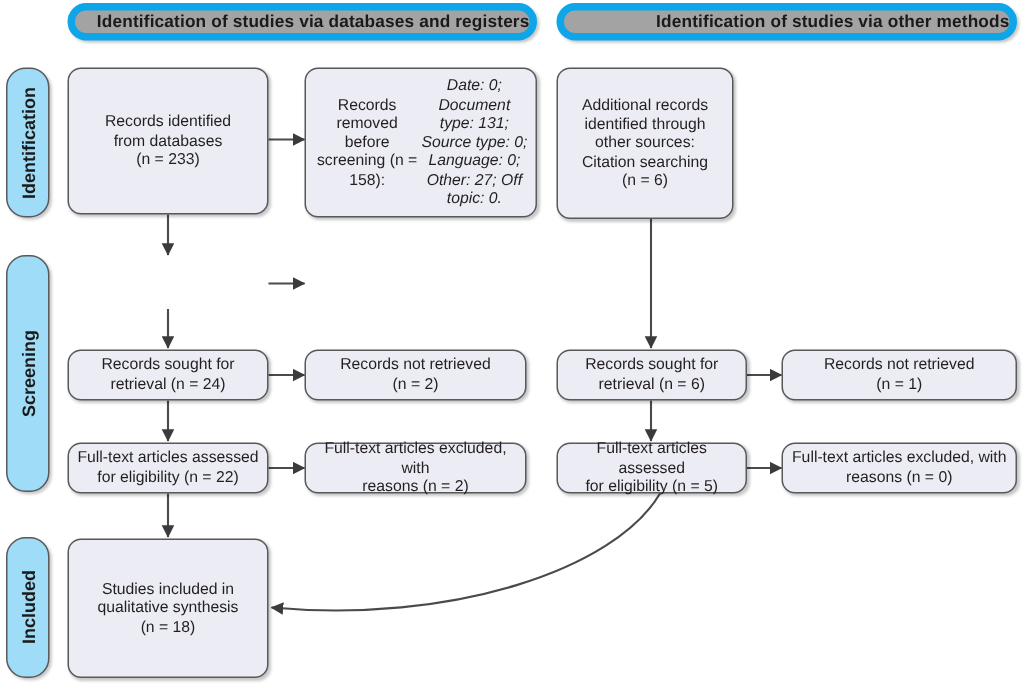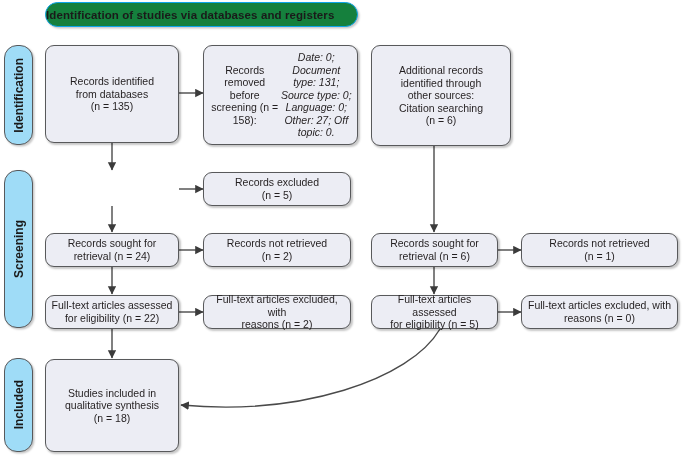--- a/index.html
+++ b/index.html
@@ -30,26 +30,26 @@
     line-height:12.6px;
     padding:3px 5px;
     box-shadow:1.5px 1.5px 2px rgba(0,0,0,.22);
   }
   .node .txt{display:block;width:100%;white-space:pre-line;}
 
   
   .banner{
     position:absolute;
     box-sizing:border-box;
-    background:#15803d;
-    border:1px solid #0ea5e9;
+    background:#a3a3a3;
+    border:5px solid #0ea5e9;
     border-radius:13px;
     display:flex;
     align-items:center;
-    justify-content:flex-start;
+    justify-content:flex-end;
     font-size:11.5px;
     font-weight:bold;
     color:#1a1a1a;
     letter-spacing:.1px;
     box-shadow:1.5px 1.5px 2px rgba(0,0,0,.22);
   }
 
   
   .stage{
     position:absolute;
@@ -110,49 +110,48 @@
 
       <line x1="498" y1="312" x2="521" y2="312"></line>
 
       <path d="M440,329 C410,380 300,416 181,405"></path>
     </g>
   </svg>
 
   <div class="banner" style="left:45px;top:2px;width:313px;height:25px;">
     <span class="txt">Identification of studies via databases and registers</span>
   </div>
+  <div class="banner" style="left:371px;top:2px;width:307px;height:25px;">
+    <span class="txt">Identification of studies via other methods</span>
+  </div>
 
   <div class="stage" style="left:4px;top:45px;width:29px;height:100px;">
     <span class="txt">Identification</span>
   </div>
   <div class="stage" style="left:4px;top:170px;width:29px;height:158px;">
     <span class="txt">Screening</span>
   </div>
   <div class="stage" style="left:4px;top:358px;width:29px;height:94px;">
     <span class="txt">Included</span>
   </div>
 
   <div class="node" style="left:45px;top:45px;width:134px;height:98px;">
     <span class="txt">Records identified
 from databases
-(n = 135)</span>
+(n = 233)</span>
   </div>
 
   <div class="node" style="left:203px;top:45px;width:155px;height:100px;flex-direction:row;">
     <span class="txt">Records removed before
 screening (n = 158):</span>
     <span class="txt italic">Date: 0; Document type: 131;
 Source type: 0; Language: 0;
 Other: 27; Off topic: 0.</span>
   </div>
 
-  <div class="node" style="left:203px;top:172px;width:148px;height:34px;">
-    <span class="txt">Records excluded
-(n = 5)</span>
-  </div>
 
   <div class="node" style="left:45px;top:233px;width:134px;height:34px;">
     <span class="txt">Records sought for
 retrieval (n = 24)</span>
   </div>
   <div class="node" style="left:203px;top:233px;width:148px;height:34px;">
     <span class="txt">Records not retrieved
 (n = 2)</span>
   </div>
 
@@ -164,21 +163,21 @@
     <span class="txt">Full-text articles excluded, with
 reasons (n = 2)</span>
   </div>
 
   <div class="node" style="left:45px;top:359px;width:134px;height:93px;">
     <span class="txt">Studies included in
 qualitative synthesis
 (n = 18)</span>
   </div>
 
-  <div class="node" style="left:371px;top:45px;width:140px;height:101px;">
+  <div class="node" style="left:371px;top:45px;width:118px;height:101px;">
     <span class="txt">Additional records
 identified through
 other sources:
 Citation searching
 (n = 6)</span>
   </div>
 
   <div class="node" style="left:371px;top:233px;width:127px;height:34px;">
     <span class="txt">Records sought for
 retrieval (n = 6)</span>

